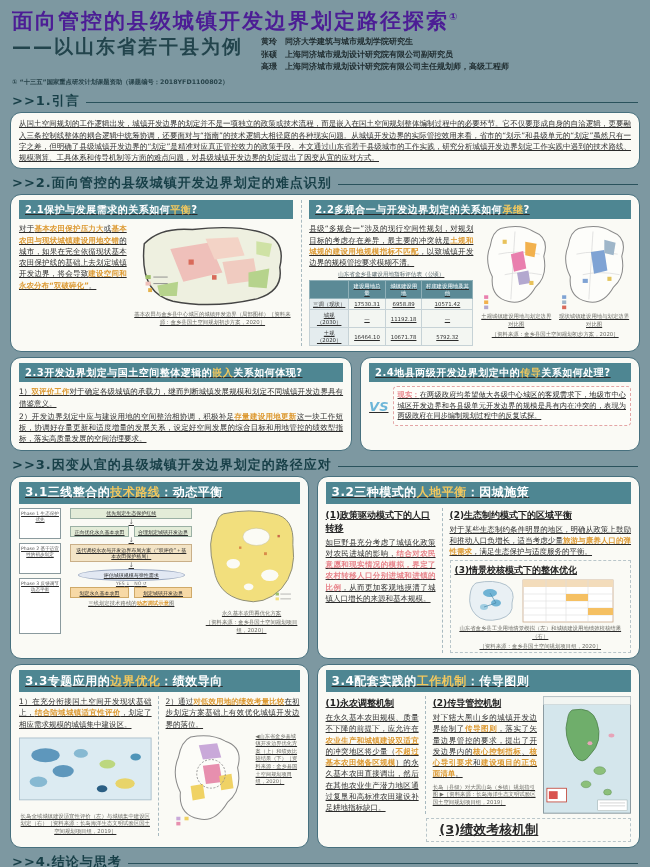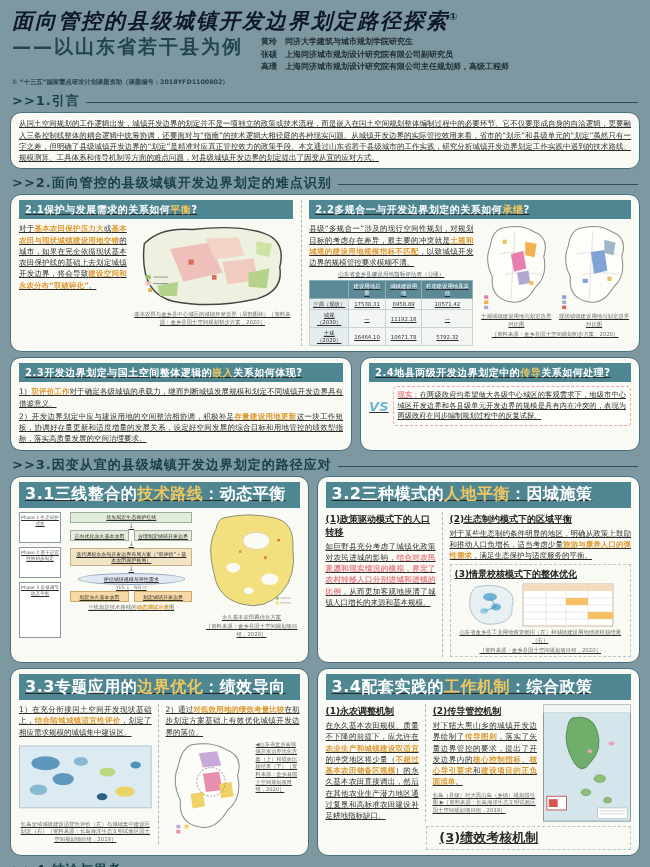--- a/index.html
+++ b/index.html
@@ -1,39 +1,39 @@
 <!DOCTYPE html>
 <html><head>
 <meta charset="utf-8">
 <style>
   html,body{margin:0;padding:0;background:#5f7a82;}
   .page{position:relative;width:650px;height:867px;margin:0 auto;background:#7d98a1;
     font-family:"DejaVu Sans","Liberation Sans",sans-serif;color:#2b2b2b;
     padding:6px 10px;box-sizing:border-box;overflow:hidden;}
   
   .hd{margin:2px 2px 4px;}
-  .hd h1{margin:0;font-size:21px;letter-spacing:2px;color:#0f172a;font-weight:bold;line-height:1.25;font-style:italic;}
+  .hd h1{margin:0;font-size:21px;letter-spacing:2px;color:#4c1d95;font-weight:bold;line-height:1.25;}
   .hd sup{font-size:10px;}
   .hd-row2{display:flex;align-items:flex-start;gap:10px;}
   .hd h2{margin:0;font-size:19px;letter-spacing:2px;color:#22444c;font-weight:bold;white-space:nowrap;}
   .authors{flex:1;font-size:8px;font-weight:bold;color:#1e2b2e;line-height:1.55;padding-top:2px;}
   .arow{display:flex;gap:8px;white-space:nowrap;text-align:right;}
   .aname{min-width:24px;}
   .fn{font-size:6.3px;color:#27434a;margin-top:5px;font-weight:bold;}
   
   .slab{display:flex;align-items:center;margin:5px 2px 2px;color:#173f47;font-weight:bold;}
   .slab .t{font-size:13px;letter-spacing:1px;white-space:nowrap;}
   .slab .rule{flex:1;border-top:1.7px solid #2a525c;margin-left:6px;margin-top:3px;}
   .box{background:#fafaf5;border:1.7px solid #47707e;border-radius:11px;padding:5px 8px;box-sizing:border-box;text-decoration:underline;}
   .b{font-size:7.5px;line-height:1.5;text-align:justify;color:#303030;}
   .hl{color:#dd9a33;font-weight:bold;}
   .pk{color:#e8838a;font-weight:bold;}
   .bar{background:#4e8692;color:#fff;font-weight:bold;font-size:10px;padding:2.5px 6px;margin-bottom:4px;letter-spacing:.5px;}
   .bar .kw{color:#f0c75e;}
-  .bar2{font-size:16px;}
+  .bar2{font-size:12px;}
   .cap{font-size:5.4px;color:#6c6c66;text-align:center;line-height:1.4;margin-top:2px;}
   .row{display:flex;gap:8px;}
   .dashL{border-left:1px dashed #a8bac0;padding-left:7px;}
   
   .ttitle{font-size:5.6px;color:#5a6a6e;text-align:center;margin:3px 0 1px;}
   table.dt{border-collapse:collapse;width:100%;font-size:5.4px;color:#333;}
   table.dt th{background:#5b8a96;color:#fff;font-weight:normal;padding:1.5px 2px;border:0.5px solid #8fb0b8;}
   table.dt td{padding:1.5px 2px;border:0.5px solid #c6d2d6;text-align:center;background:#f3f6f2;}
   table.dt td:first-child{background:#e4ecee;}
   
@@ -366,21 +366,21 @@
               <rect x="8" y="87" width="4" height="3.5" fill="#e78fae"></rect>
               <rect x="16" y="82" width="4" height="3.5" fill="#f0d264"></rect>
             </svg>
             <div class="vcap">◀山东省金乡县城镇开发边界优化方案（上）和绩效比较结果（下）［资料来源：金乡县国土空间规划项目组，2020］</div>
           </div>
         </div>
       </div>
     </div>
 
     <div class="box" style="width:52%;">
-      <div class="bar bar2"><span>3.4配套实践的</span><span class="kw">工作机制</span><span>：综合政策</span></div>
+      <div class="bar bar2"><span>3.4配套实践的</span><span class="kw">工作机制</span><span>：传导图则</span></div>
       <div class="s34top">
         <div style="width:33%;">
           <div class="ititle">(1)永农调整机制</div>
           <div class="b"><span>在永久基本农田规模、质量不下降的前提下，应允许在</span><span class="hl">农业生产和城镇建设双适宜</span><span>的冲突地区将少量（</span><span class="hl">不超过基本农田储备区规模</span><span>）的永久基本农田直接调出，然后在其他农业生产潜力地区通过复垦和高标准农田建设补足耕地指标缺口。</span></div>
         </div>
         <div style="width:37%;" class="dashL">
           <div class="ititle">(2)传导管控机制</div>
           <div class="b"><span>对下辖大黑山乡的城镇开发边界绘制了</span><span class="hl">传导图则</span><span>，落实了矢量边界管控的要求，提出了开发边界内的</span><span class="hl">核心控制指标</span><span>、</span><span class="hl">核心导引要求</span><span>和</span><span class="hl">建设项目的正负面清单</span><span>。</span></div>
           <div class="cap" style="text-align:left;margin-top:4px;">长岛（县级）对大黑山岛（乡镇）规划指引图 ▶［资料来源：长岛海洋生态文明试验区国土空间规划项目组，2019］</div>
         </div>

